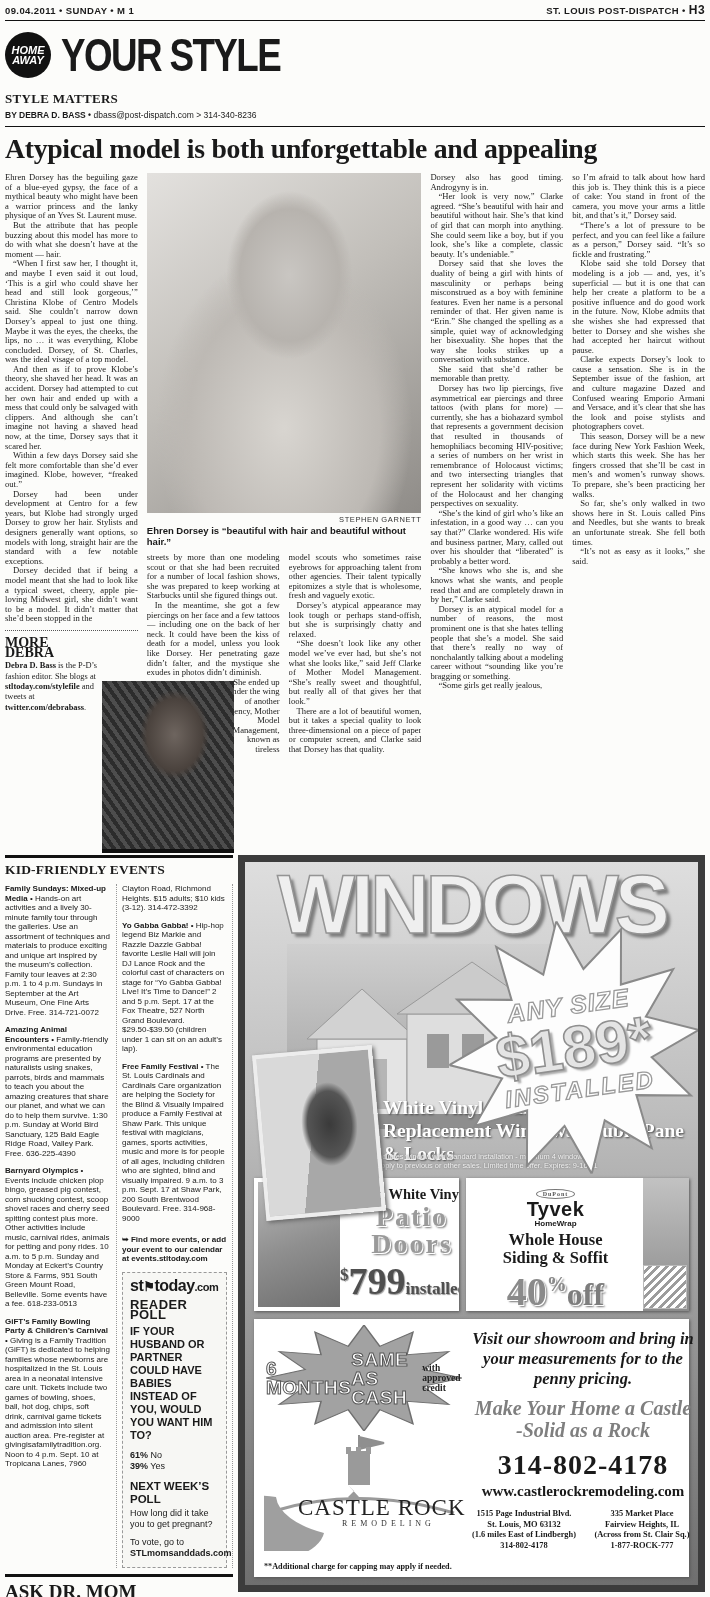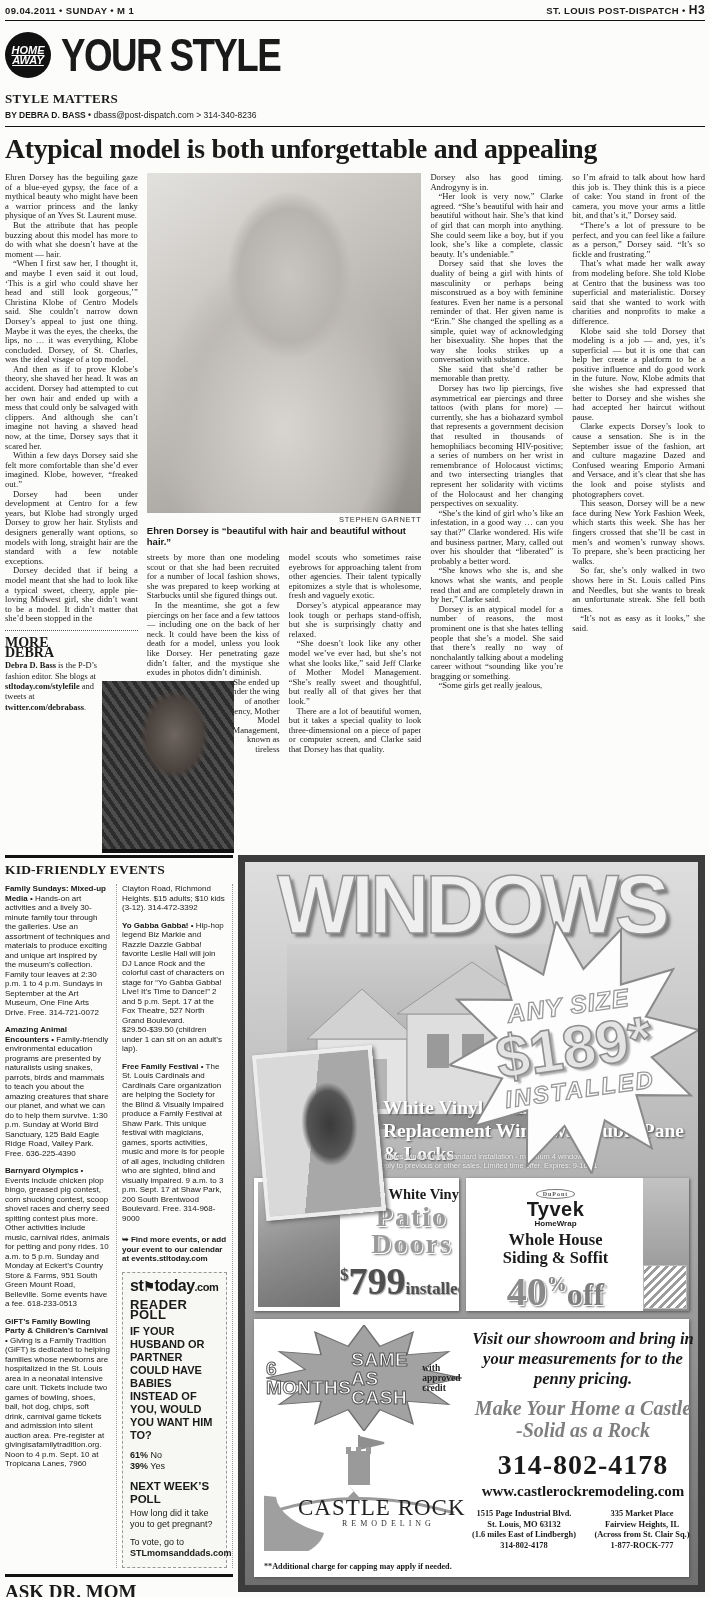--- a/index.html
+++ b/index.html
@@ -6,21 +6,21 @@
   .page{position:relative;width:710px;height:1597px;margin:0 auto;background:#fcfcfa;color:#1a1a1a;
         box-sizing:border-box;padding:3px 5px;overflow:hidden;font-family:"Liberation Serif",serif;}
   
   .masthead{display:flex;justify-content:space-between;align-items:baseline;
             font-family:"Liberation Sans",sans-serif;font-size:9.5px;font-weight:bold;letter-spacing:.4px;}
   .masthead .pageno{font-size:12px;font-weight:800;}
   .rule{height:1px;background:#111;margin-top:3px;}
   .logo-row{display:flex;align-items:center;gap:10px;margin-top:8px;height:52px;}
   .ha-circle{width:46px;height:46px;border-radius:50%;background:#111;color:#fff;display:flex;flex-direction:column;
              align-items:center;justify-content:center;font-family:"Liberation Sans",sans-serif;font-weight:800;
-             font-size:11px;line-height:10px;font-style:italic;flex:0 0 auto;text-decoration:underline;}
+             font-size:11px;line-height:10px;font-style:italic;flex:0 0 auto;}
   .section-title{font-family:"Liberation Sans",sans-serif;font-weight:800;font-size:46px;letter-spacing:-2px;
                  transform:scaleX(.8);transform-origin:left center;white-space:nowrap;}
   .kicker{font-size:13px;font-weight:700;margin-top:10px;letter-spacing:.3px;}
   .byline{font-family:"Liberation Sans",sans-serif;font-size:8.5px;margin-top:3px;}
   .byline b{font-weight:800;}
   .headline{font-size:28px;font-weight:700;letter-spacing:-.3px;margin:6px 0 8px;transform:scaleX(.99);transform-origin:left;}
   
   .article-cols{position:relative;display:grid;grid-template-columns:repeat(5,1fr);column-gap:9px;height:676px;}
   .acol{overflow:hidden;font-size:8.6px;line-height:9.6px;text-align:justify;}
   .ap, .acol p{margin:0;text-indent:8px;}
@@ -231,21 +231,20 @@
           <p class="ap">“She’s the kind of girl who’s like an infestation, in a good way … can you say that?” Clarke wondered. His wife and business partner, Mary, called out over his shoulder that “liberated” is probably a better word.</p>
           <p class="ap">“She knows who she is, and she knows what she wants, and people read that and are completely drawn in by her,” Clarke said.</p>
           <p class="ap">Dorsey is an atypical model for a number of reasons, the most prominent one is that she hates telling people that she’s a model. She said that there’s really no way of nonchalantly talking about a modeling career without “sounding like you’re bragging or something.</p>
           <p class="ap">“Some girls get really jealous,</p>
         </div>
     </div>
     <div class="acol">
       <div>
           <p class="ap">so I’m afraid to talk about how hard this job is. They think this is a piece of cake: You stand in front of the camera, you move your arms a little bit, and that’s it,” Dorsey said.</p>
           <p class="ap">“There’s a lot of pressure to be perfect, and you can feel like a failure as a person,” Dorsey said. “It’s so fickle and frustrating.”</p>
-          <p class="ap">That’s what made her walk away from modeling before. She told Klobe at Centro that the business was too superficial and materialistic. Dorsey said that she wanted to work with charities and nonprofits to make a difference.</p>
           <p class="ap">Klobe said she told Dorsey that modeling is a job — and, yes, it’s superficial — but it is one that can help her create a platform to be a positive influence and do good work in the future. Now, Klobe admits that she wishes she had expressed that better to Dorsey and she wishes she had accepted her haircut without pause.</p>
           <p class="ap">Clarke expects Dorsey’s look to cause a sensation. She is in the September issue of the fashion, art and culture magazine Dazed and Confused wearing Emporio Armani and Versace, and it’s clear that she has the look and poise stylists and photographers covet.</p>
           <p class="ap">This season, Dorsey will be a new face during New York Fashion Week, which starts this week. She has her fingers crossed that she’ll be cast in men’s and women’s runway shows. To prepare, she’s been practicing her walks.</p>
           <p class="ap">So far, she’s only walked in two shows here in St. Louis called Pins and Needles, but she wants to break an unfortunate streak. She fell both times.</p>
           <p class="ap">“It’s not as easy as it looks,” she said.</p>
         </div>
     </div>
 
     <div class="debra-photo"></div>
   </div>

